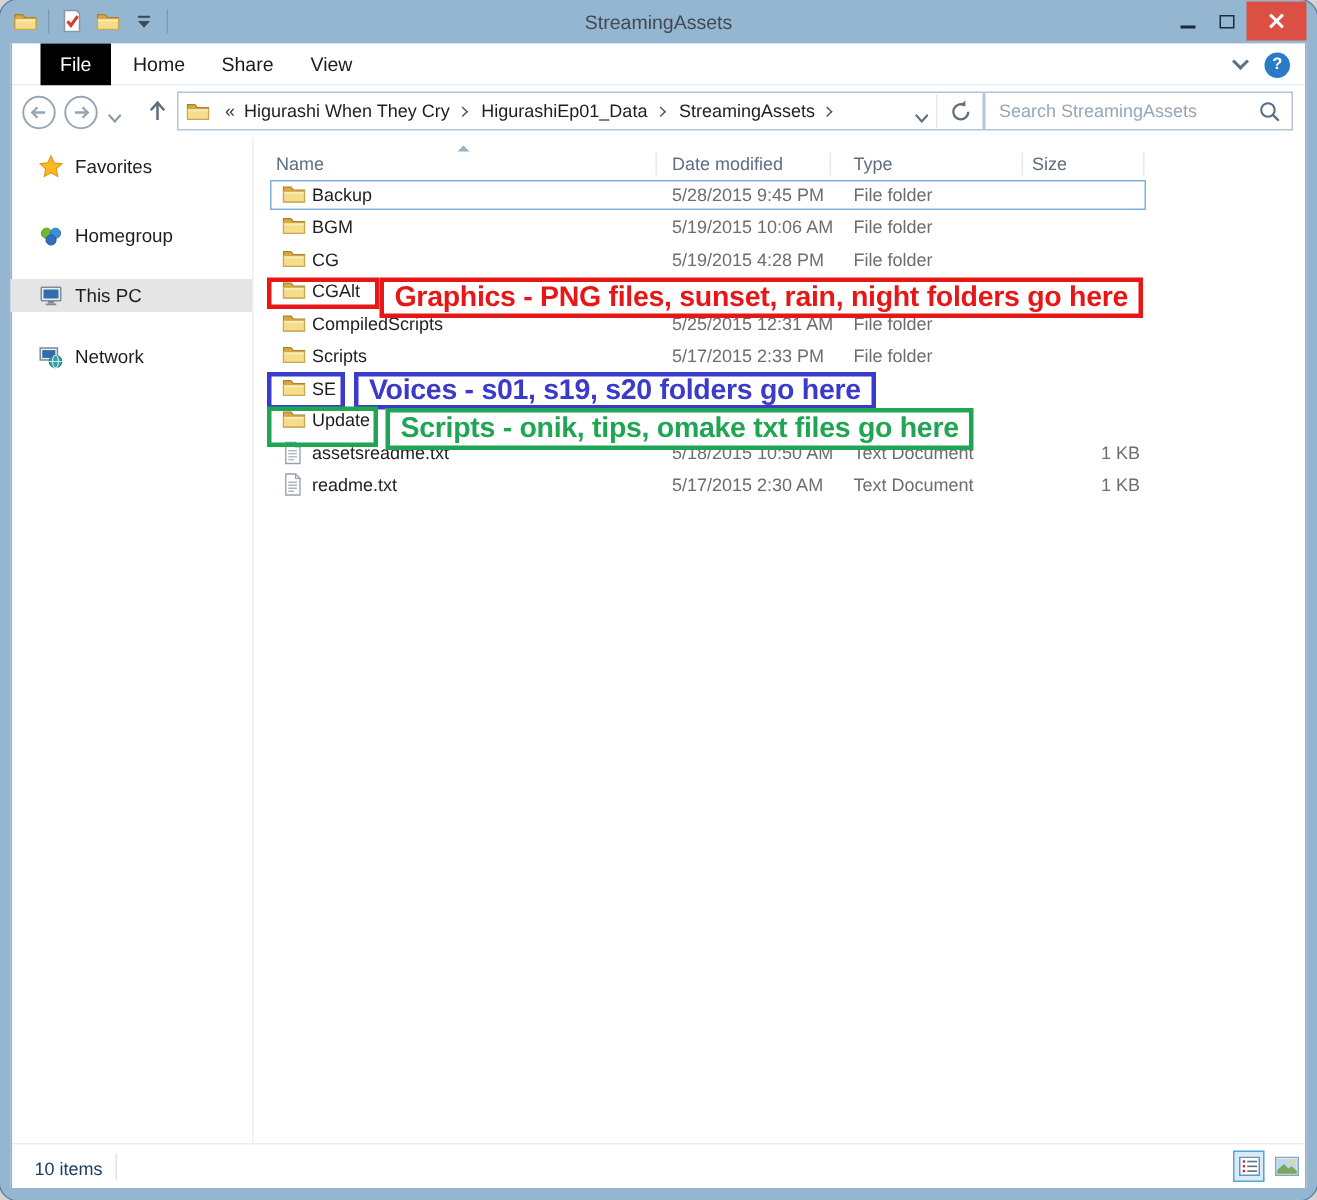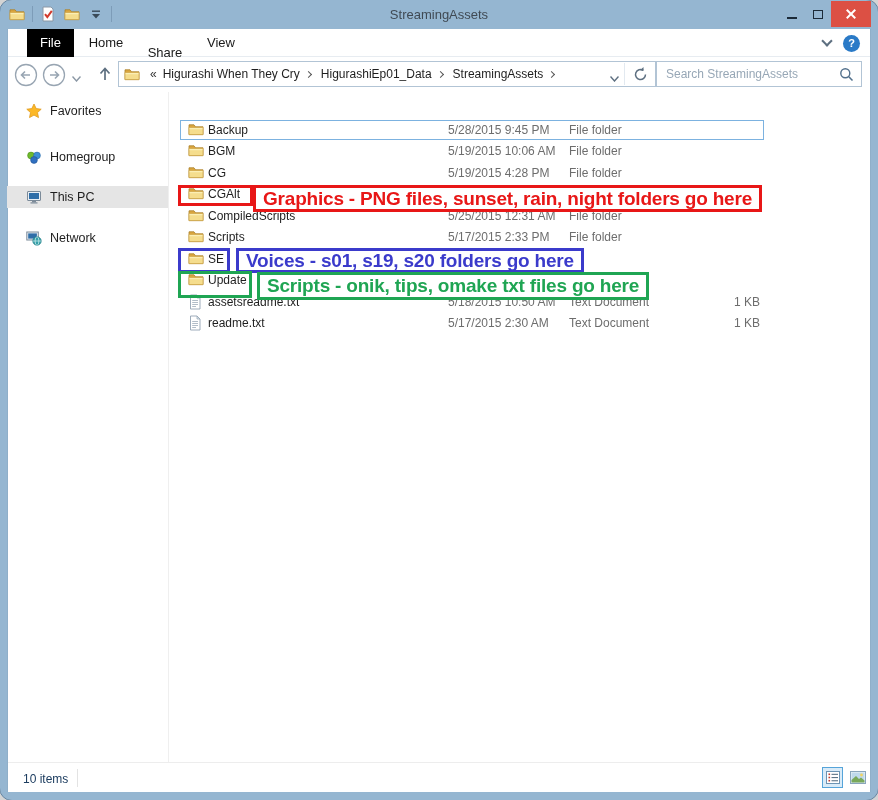--- a/index.html
+++ b/index.html
@@ -143,21 +143,21 @@
       </div>
   </div>
 
   <div class="tabrow" id="tabrow">
     <div class="ribbon-right">
       <span class="chev-down"></span>
       <span class="help-circle">?</span>
     </div>
   <div class="tab active" style="left: 19px; width: 47px;"><span class="tab-label">File</span></div>
       <div class="tab" style="left: 72px; width: 52px;"><span class="tab-label">Home</span></div>
-      <div class="tab" style="left: 130px; width: 54px; margin-top: 10px;"><span class="tab-label">Share</span></div>
+      <div class="tab" style="left: 130px; width: 54px;"><span class="tab-label">Share</span></div>
       <div class="tab" style="left: 188px; width: 50px;"><span class="tab-label">View</span></div>
     </div>
 
   <div class="addrrow">
     <span class="navbtn" style="left:6px">
       <svg width="24" height="24" viewBox="0 0 24 24">
           <circle cx="12" cy="12" r="10.5" fill="none" stroke="#98a5b2" stroke-width="1.3"></circle>
           <path d="M16 12 H8 M11 8.5 L7.5 12 L11 15.5" fill="none" stroke="#98a5b2" stroke-width="1.6"></path>
         </svg>
     </span>
@@ -250,20 +250,31 @@
             <rect x="0.8" y="2" width="11.5" height="8" fill="#e8eef4" stroke="#7c8b99"></rect>
             <rect x="2.2" y="3.4" width="8.7" height="5.2" fill="#2f6ea8"></rect>
             <circle cx="11" cy="11" r="4.2" fill="#35a0a8" stroke="#1f7d85" stroke-width="0.7"></circle>
             <ellipse cx="11" cy="11" rx="1.9" ry="4.2" fill="none" stroke="#d6f0f2" stroke-width="0.7"></ellipse>
             <line x1="6.8" y1="11" x2="15.2" y2="11" stroke="#d6f0f2" stroke-width="0.7"></line>
           </svg></span>
         <span class="side-label">Network</span>
       </div>
     </div>
 
+  <div class="header">
+    <div class="hcell" style="left:16px;width:250px">Name</div>
+    <div class="hcell" style="left:280px;width:100px">Date modified</div>
+    <div class="hcell" style="left:401px;width:80px">Type</div>
+    <div class="hcell" style="left:520px;width:60px">Size</div>
+    <span class="sort-arrow"></span>
+    <span class="hdiv" style="left:269px"></span>
+    <span class="hdiv" style="left:385px"></span>
+    <span class="hdiv" style="left:513px"></span>
+    <span class="hdiv" style="left:594px"></span>
+  </div>
 
   <div id="rows">
       <div class="row selected" style="top: 119.5px;">
         <span class="cell-icon"><svg width="16" height="14" viewBox="0 0 16 14">
             <path d="M1 2.8 L6 2.8 L7.6 4.8 L15 4.8 L15 12.6 L1 12.6 Z" fill="#dca73f" stroke="#a9802c" stroke-width="0.8"></path>
             <path d="M1 5.4 L15 5.4 L15 12.6 L1 12.6 Z" fill="#f5dd8d" stroke="#cfa84e" stroke-width="0.8"></path>
             <path d="M1.6 6 L14.4 6 L14.4 7.2 L1.6 7.2 Z" fill="#fbeeb4"></path>
           </svg></span>
         <span class="cell-name">Backup</span>
         <span class="cell-date">5/28/2015 9:45 PM</span>

